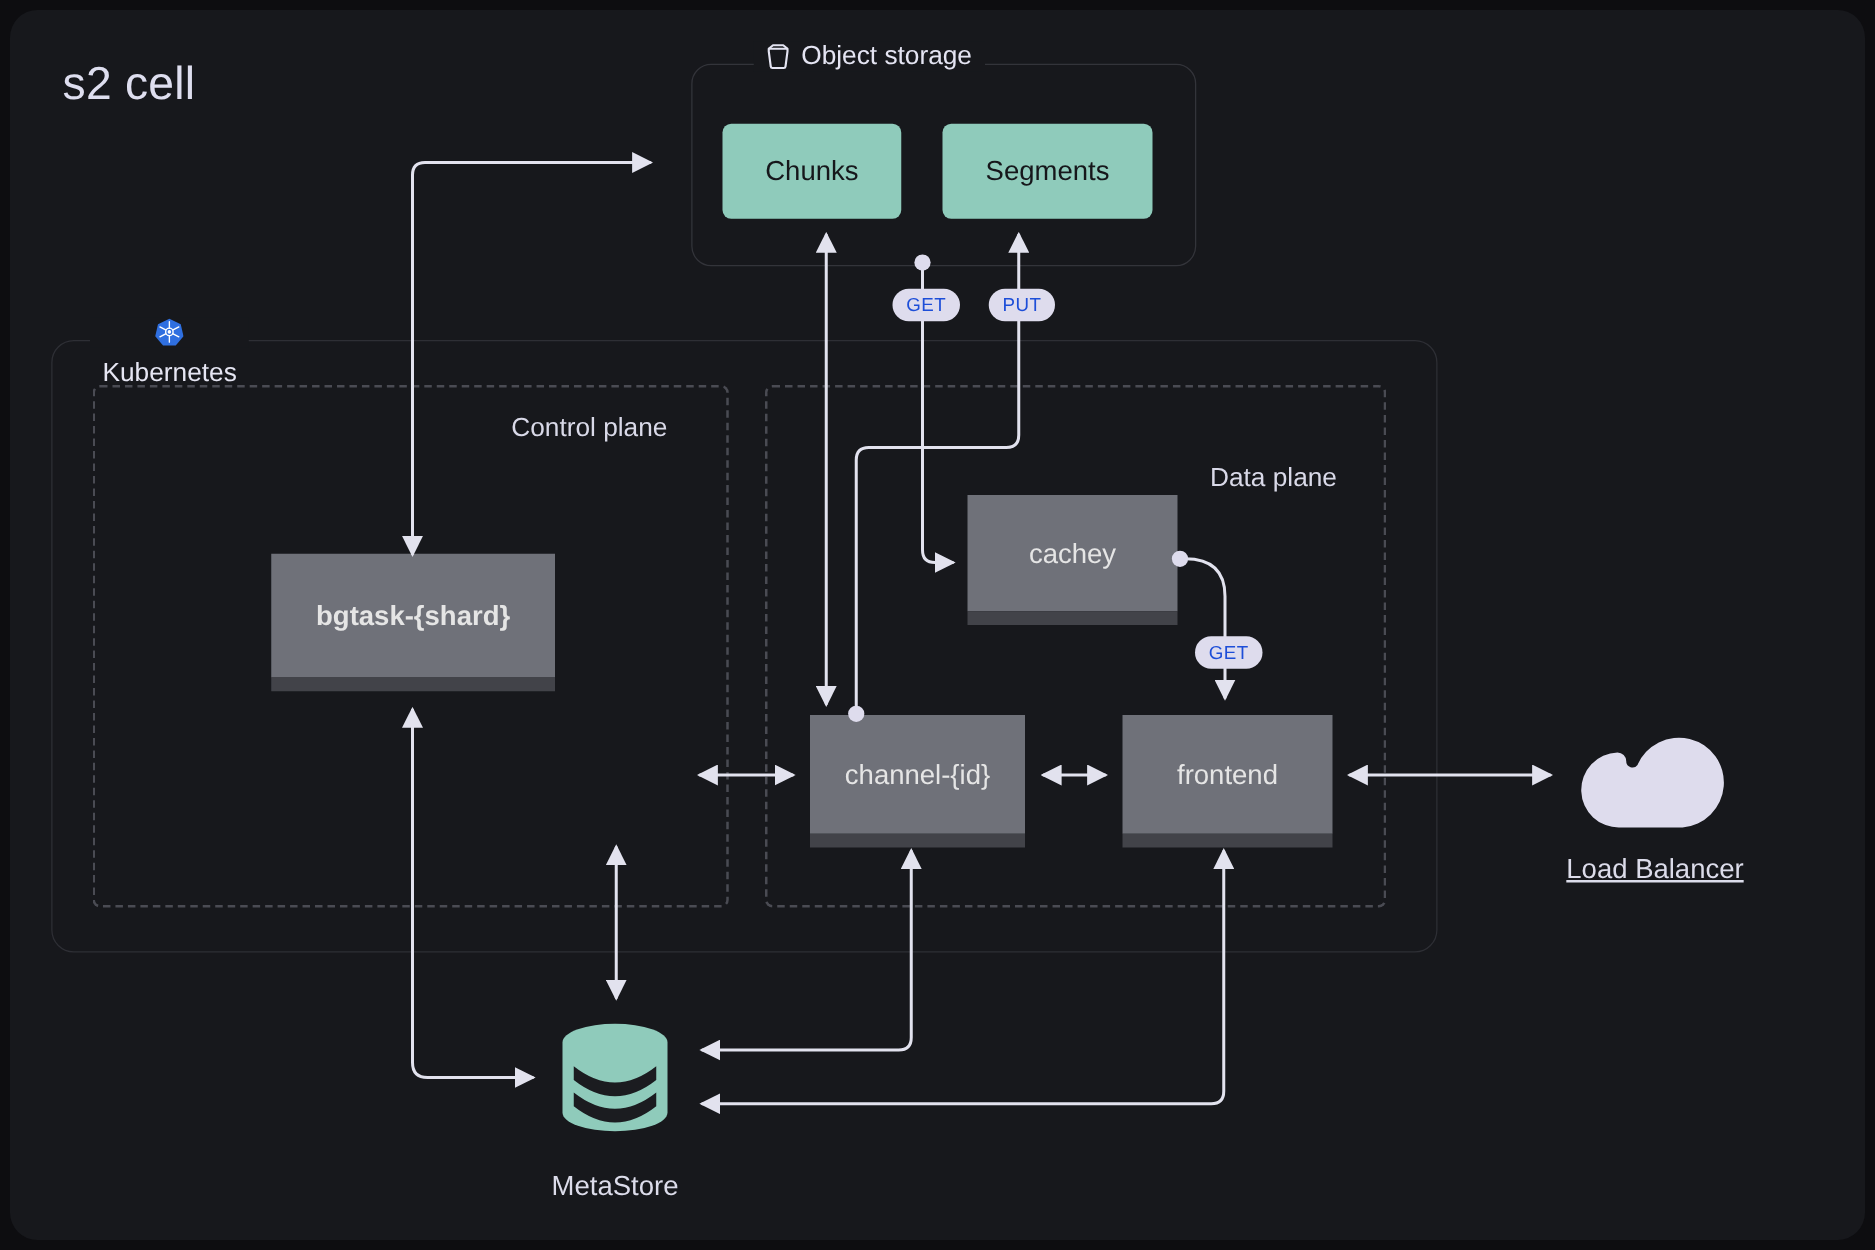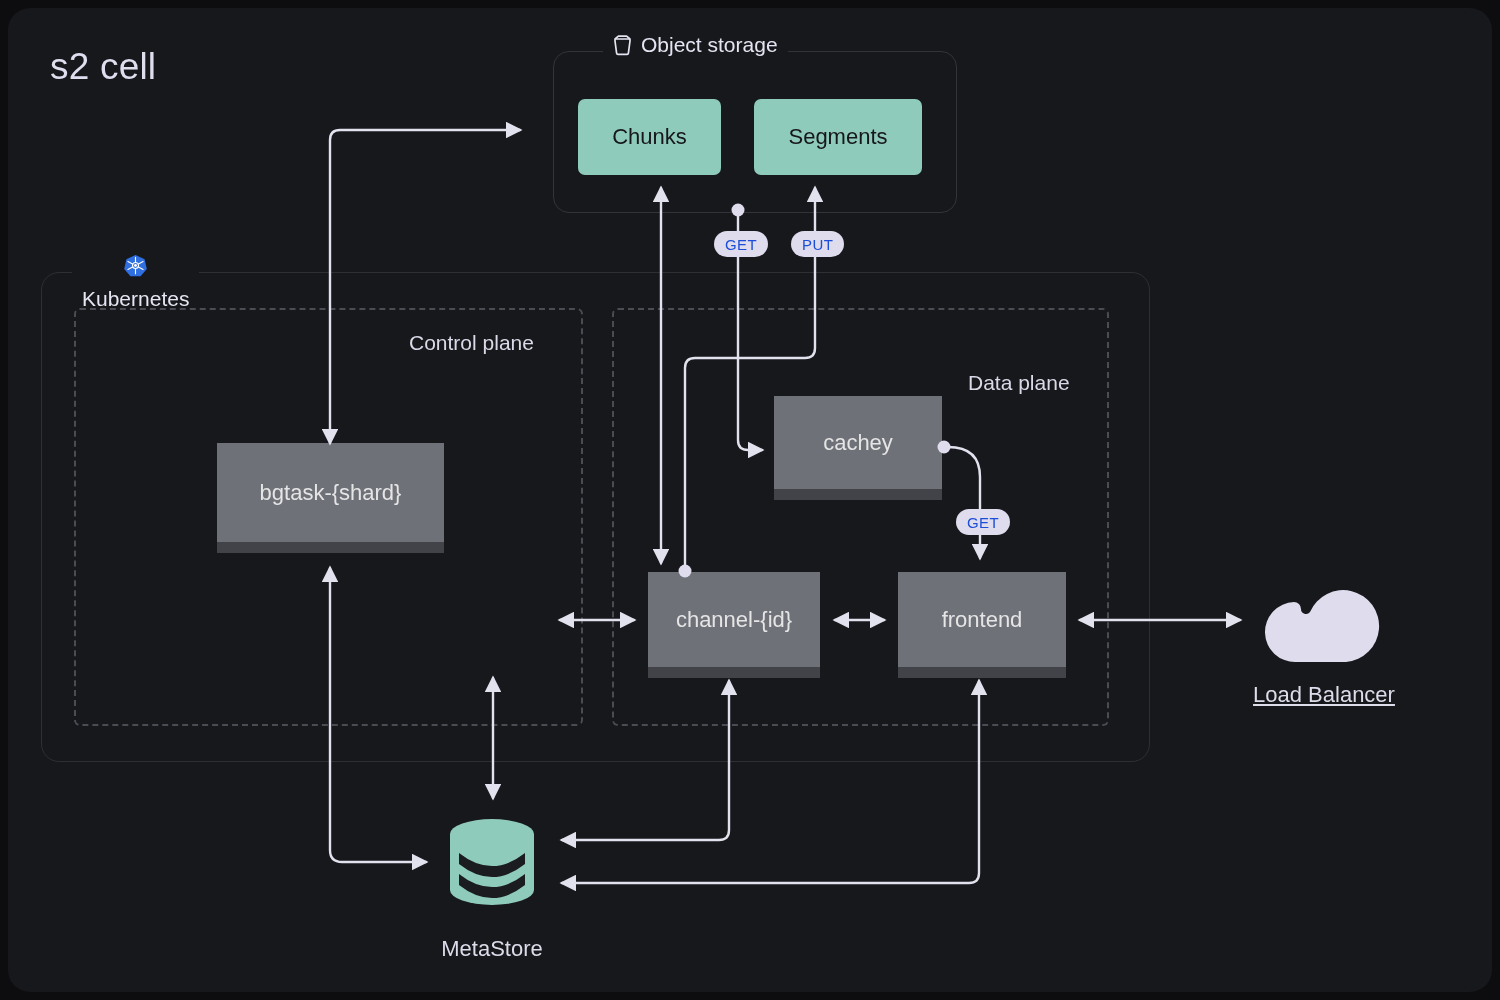--- a/index.html
+++ b/index.html
@@ -128,21 +128,21 @@
     </span>
     <span>Kubernetes</span>
   </div>
 
   <div class="dashbox" style="left:74px;top:308px;width:505px;height:414px;"></div>
   <div class="dash-label" style="left:409px;top:331px;">Control plane</div>
 
   <div class="dashbox" style="left:612px;top:308px;width:493px;height:414px;"></div>
   <div class="dash-label" style="left:968px;top:331px;margin-top:40px;">Data plane</div>
 
-  <div class="node graybox" style="left:217px;top:443px;width:227px;height:99px;">
+  <div class="node graybox" style="left:217px;top:443px;width:227px;height:99px;font-weight:bold;">
     <div class="body">bgtask-{shard}</div>
   </div>
 
 
   <div class="node graybox" style="left:774px;top:396px;width:168px;height:93px;">
     <div class="body">cachey</div>
   </div>
 
   <div class="node graybox" style="left:648px;top:572px;width:172px;height:95px;">
     <div class="body">channel-{id}</div>

